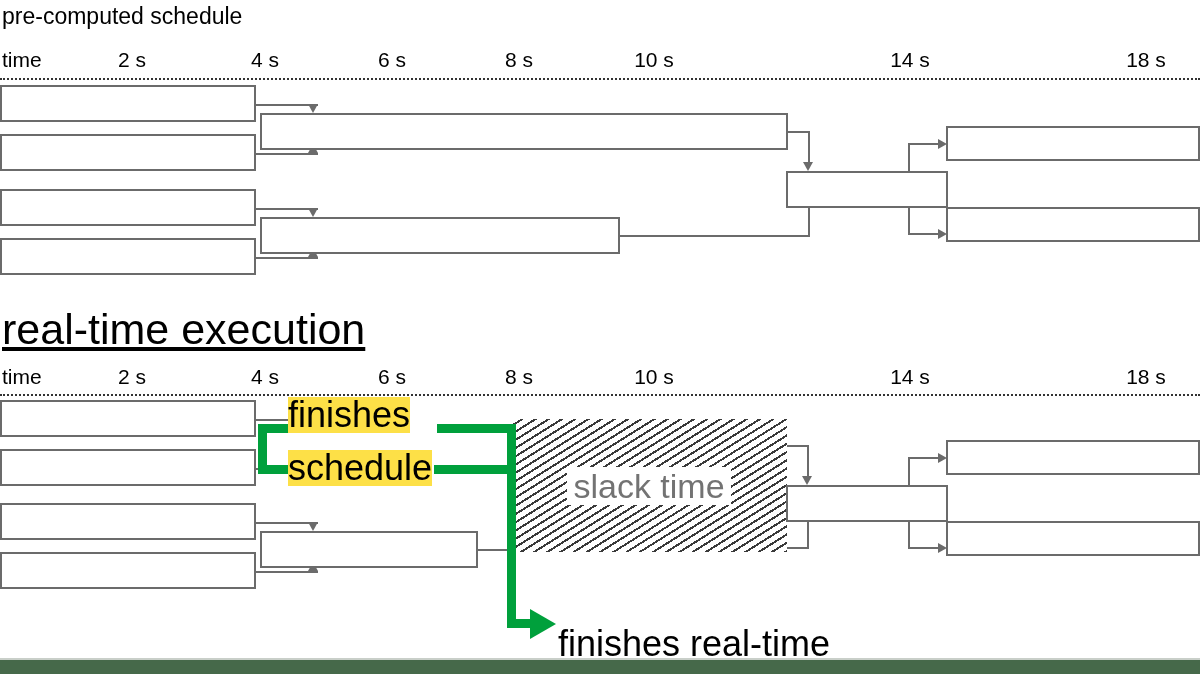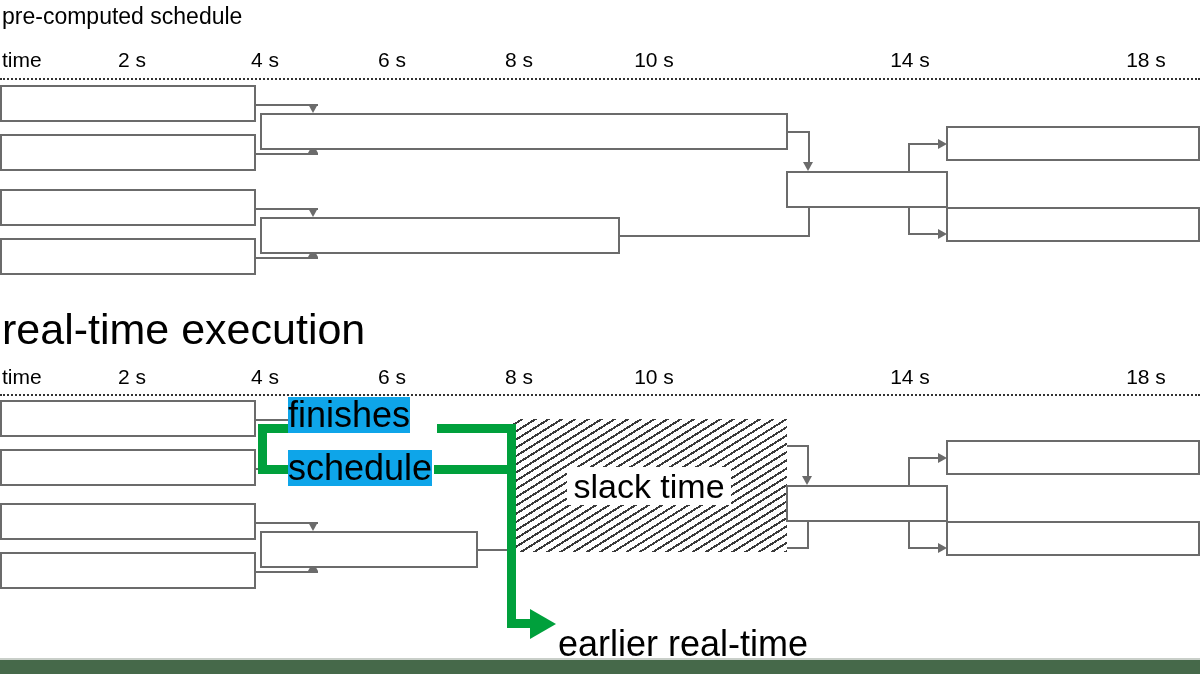--- a/index.html
+++ b/index.html
@@ -61,38 +61,38 @@
 
   
   .hatch{
     background-image:repeating-linear-gradient(
       -32deg,
       #3a3a3a 0px, #3a3a3a 2px,
       #ffffff 2px, #ffffff 7px
     );
   }
   .slack-text{
-    font-size:34px;color:#000000;line-height:1;white-space:nowrap;
+    font-size:34px;color:#737373;line-height:1;white-space:nowrap;
     background:#ffffff;padding:2px 6px;
   }
 
   
   .g-h{background:#00A03C;height:9px;}
   .g-v{background:#00A03C;width:9px;}
   .g-arrow-right{
     width:0;height:0;
     border-top:15px solid transparent;
     border-bottom:15px solid transparent;
     border-left:26px solid #00A03C;
   }
   .anno-text{
     font-size:36px;color:#000;line-height:1;white-space:nowrap;
   }
   .anno-text.halo{
-    background:#0ea5e9;
+    background:#fde047;
   }
   .bottom-bar{
     background:#46694A;
   }
   .bottom-hair{
     background:#c9cfc9;
   }
 </style>
 </head>
 <body>
@@ -145,21 +145,21 @@
   <div class="abs line-h" style="left:908px;top:143px;width:32px;"></div>
   <div class="abs arrow-right" style="left:938px;top:139px;"></div>
 
   <div class="abs line-v" style="left:908px;top:206px;height:29px;"></div>
   <div class="abs line-h" style="left:908px;top:233px;width:32px;"></div>
   <div class="abs arrow-right" style="left:938px;top:229px;"></div>
 
   <div class="abs task-box" style="left:946px;top:126px;width:254px;height:35px;"></div>
   <div class="abs task-box" style="left:946px;top:207px;width:254px;height:35px;"></div>
 
-  <div class="abs heading-big" style="left:2px;top:308px;">real-time execution</div>
+  <div class="abs heading-big" style="left:2px;top:308px;text-decoration:underline;">real-time execution</div>
 
   <div class="abs axis-label" style="left:2px;top:366px;width:58px;text-align:left;">time</div>
   <div class="abs axis-label" style="left:102px;top:366px;width:60px;">2 s</div>
   <div class="abs axis-label" style="left:235px;top:366px;width:60px;">4 s</div>
   <div class="abs axis-label" style="left:362px;top:366px;width:60px;">6 s</div>
   <div class="abs axis-label" style="left:489px;top:366px;width:60px;">8 s</div>
   <div class="abs axis-label" style="left:620px;top:366px;width:68px;">10 s</div>
   <div class="abs axis-label" style="left:876px;top:366px;width:68px;">14 s</div>
   <div class="abs axis-label" style="left:1112px;top:366px;width:68px;">18 s</div>
 
@@ -214,18 +214,18 @@
   <div class="abs line-h" style="left:908px;top:457px;width:32px;"></div>
   <div class="abs arrow-right" style="left:938px;top:453px;"></div>
 
   <div class="abs line-v" style="left:908px;top:520px;height:29px;"></div>
   <div class="abs line-h" style="left:908px;top:547px;width:32px;"></div>
   <div class="abs arrow-right" style="left:938px;top:543px;"></div>
 
   <div class="abs task-box" style="left:946px;top:440px;width:254px;height:35px;"></div>
   <div class="abs task-box" style="left:946px;top:521px;width:254px;height:35px;"></div>
 
-  <div class="abs anno-text" style="left:558px;top:626px;">earlier real-time</div>
+  <div class="abs anno-text" style="left:558px;top:626px;">finishes real-time</div>
 
   <div class="abs bottom-hair" style="left:0px;top:658px;width:1200px;height:2px;"></div>
   <div class="abs bottom-bar" style="left:0px;top:660px;width:1200px;height:14px;"></div>
 
 </div>
 
 </body></html>

